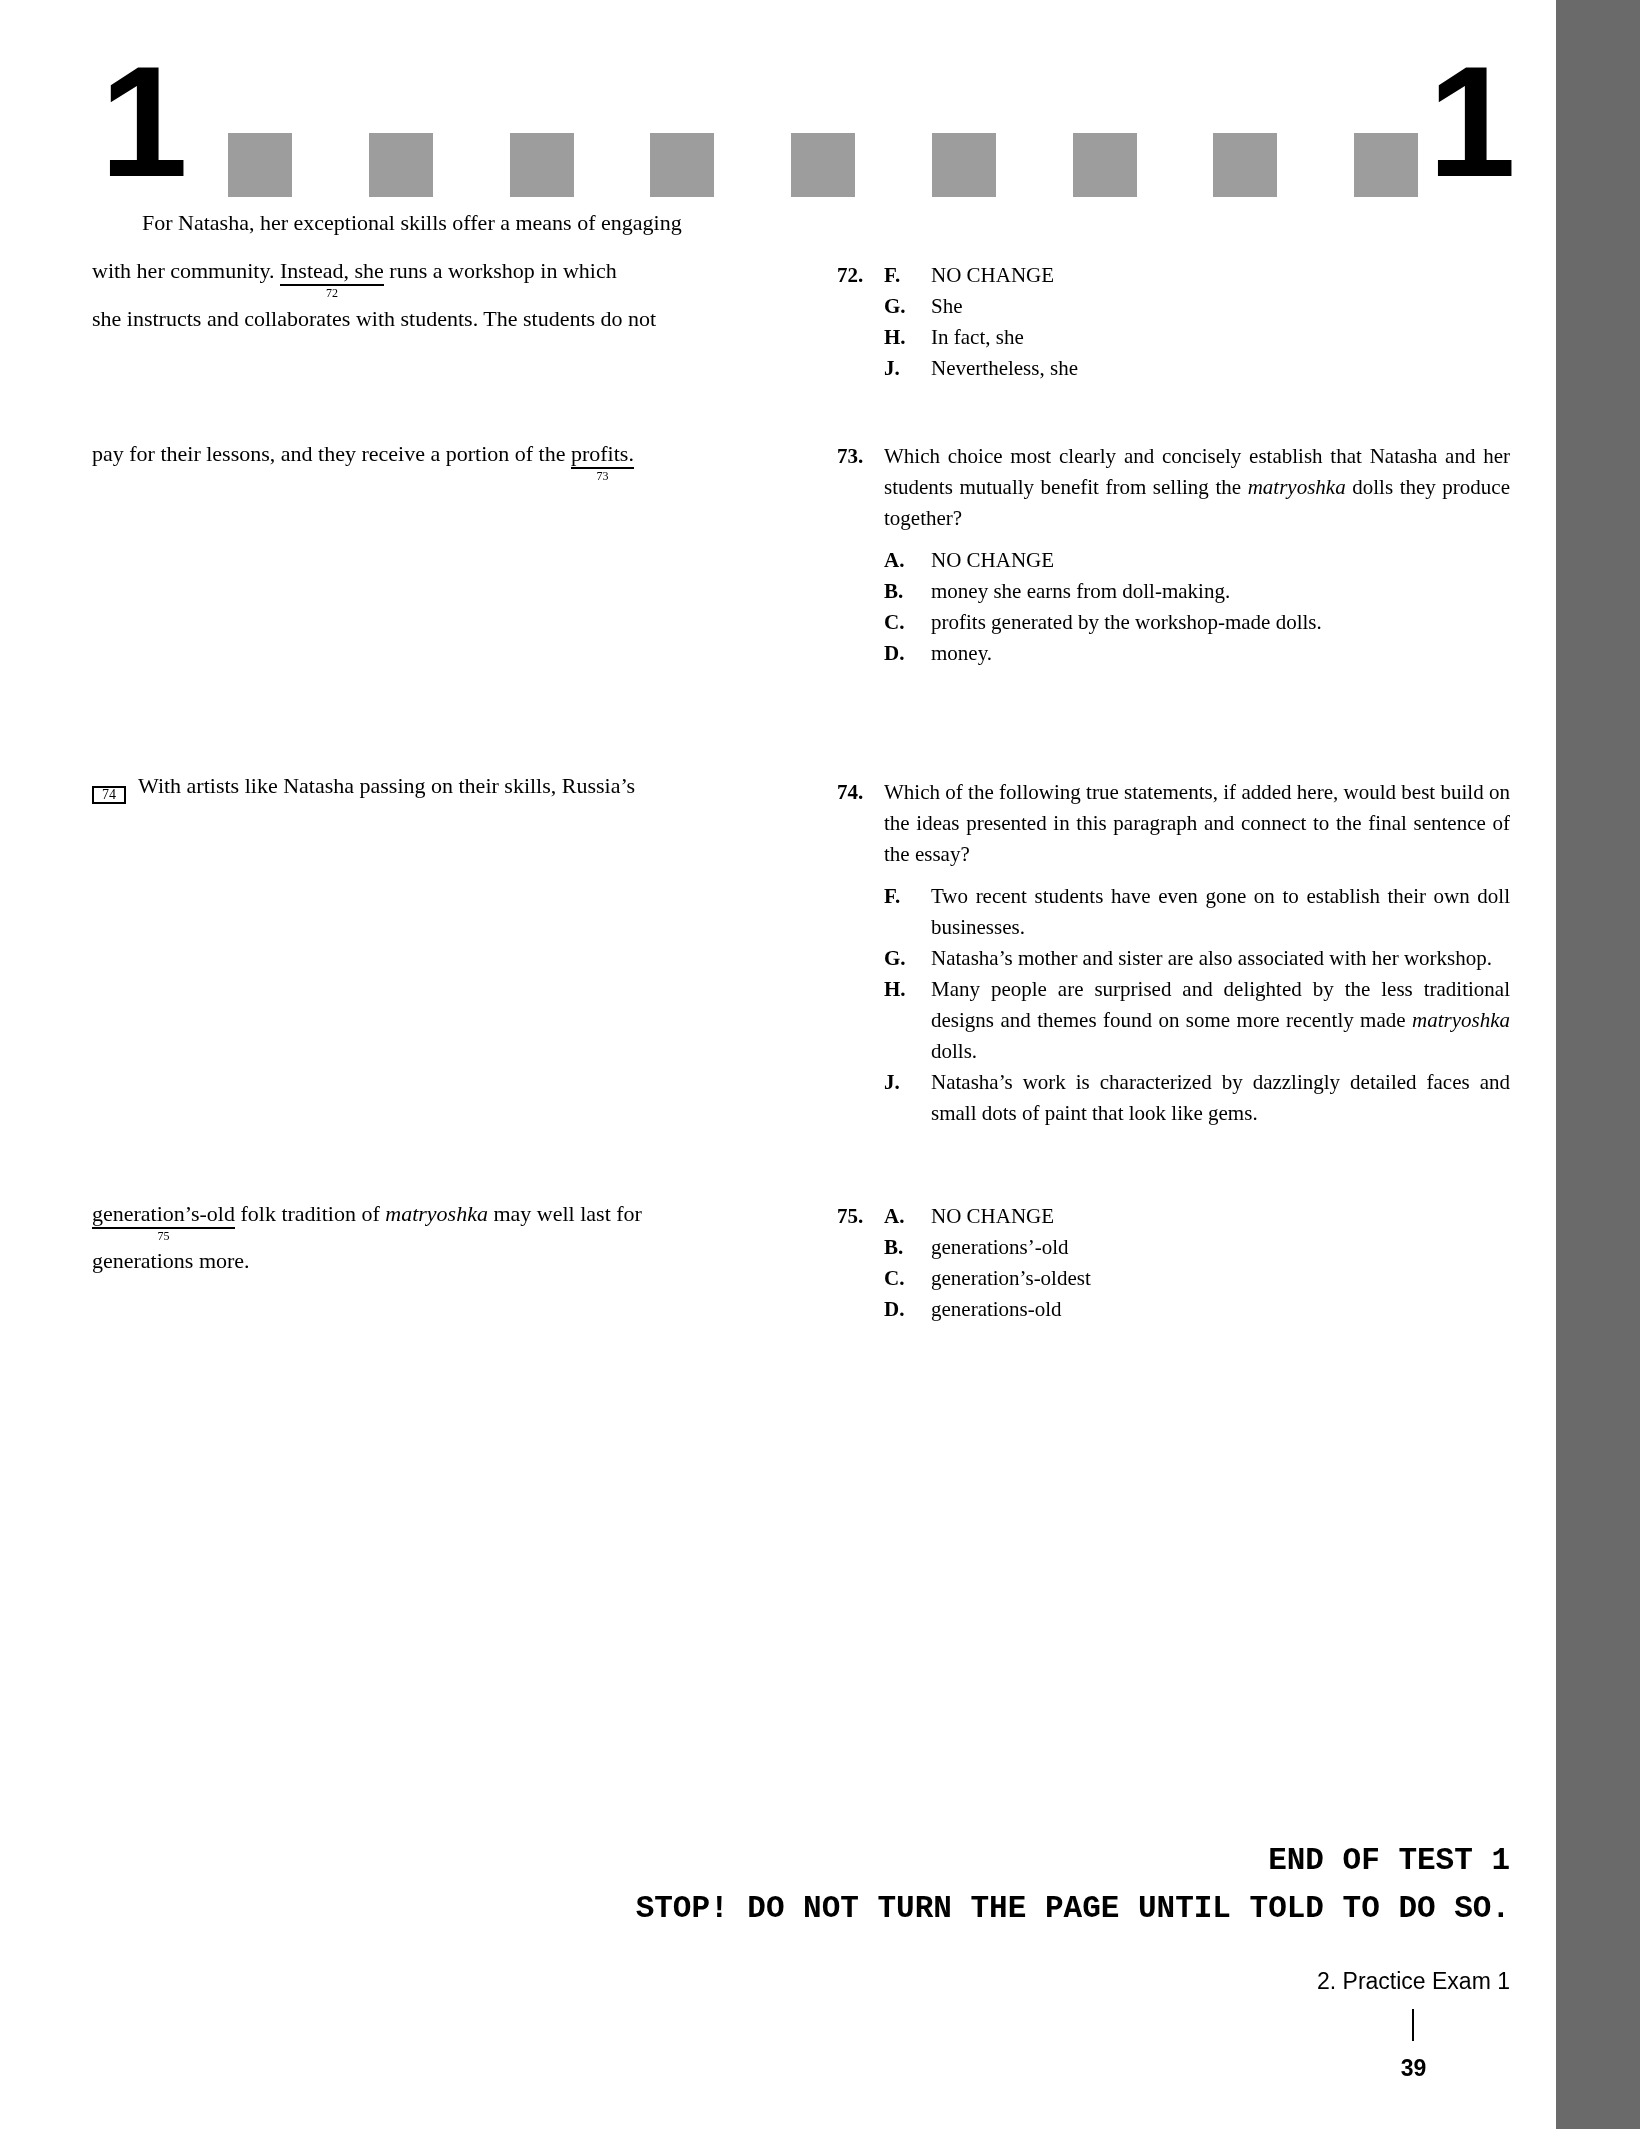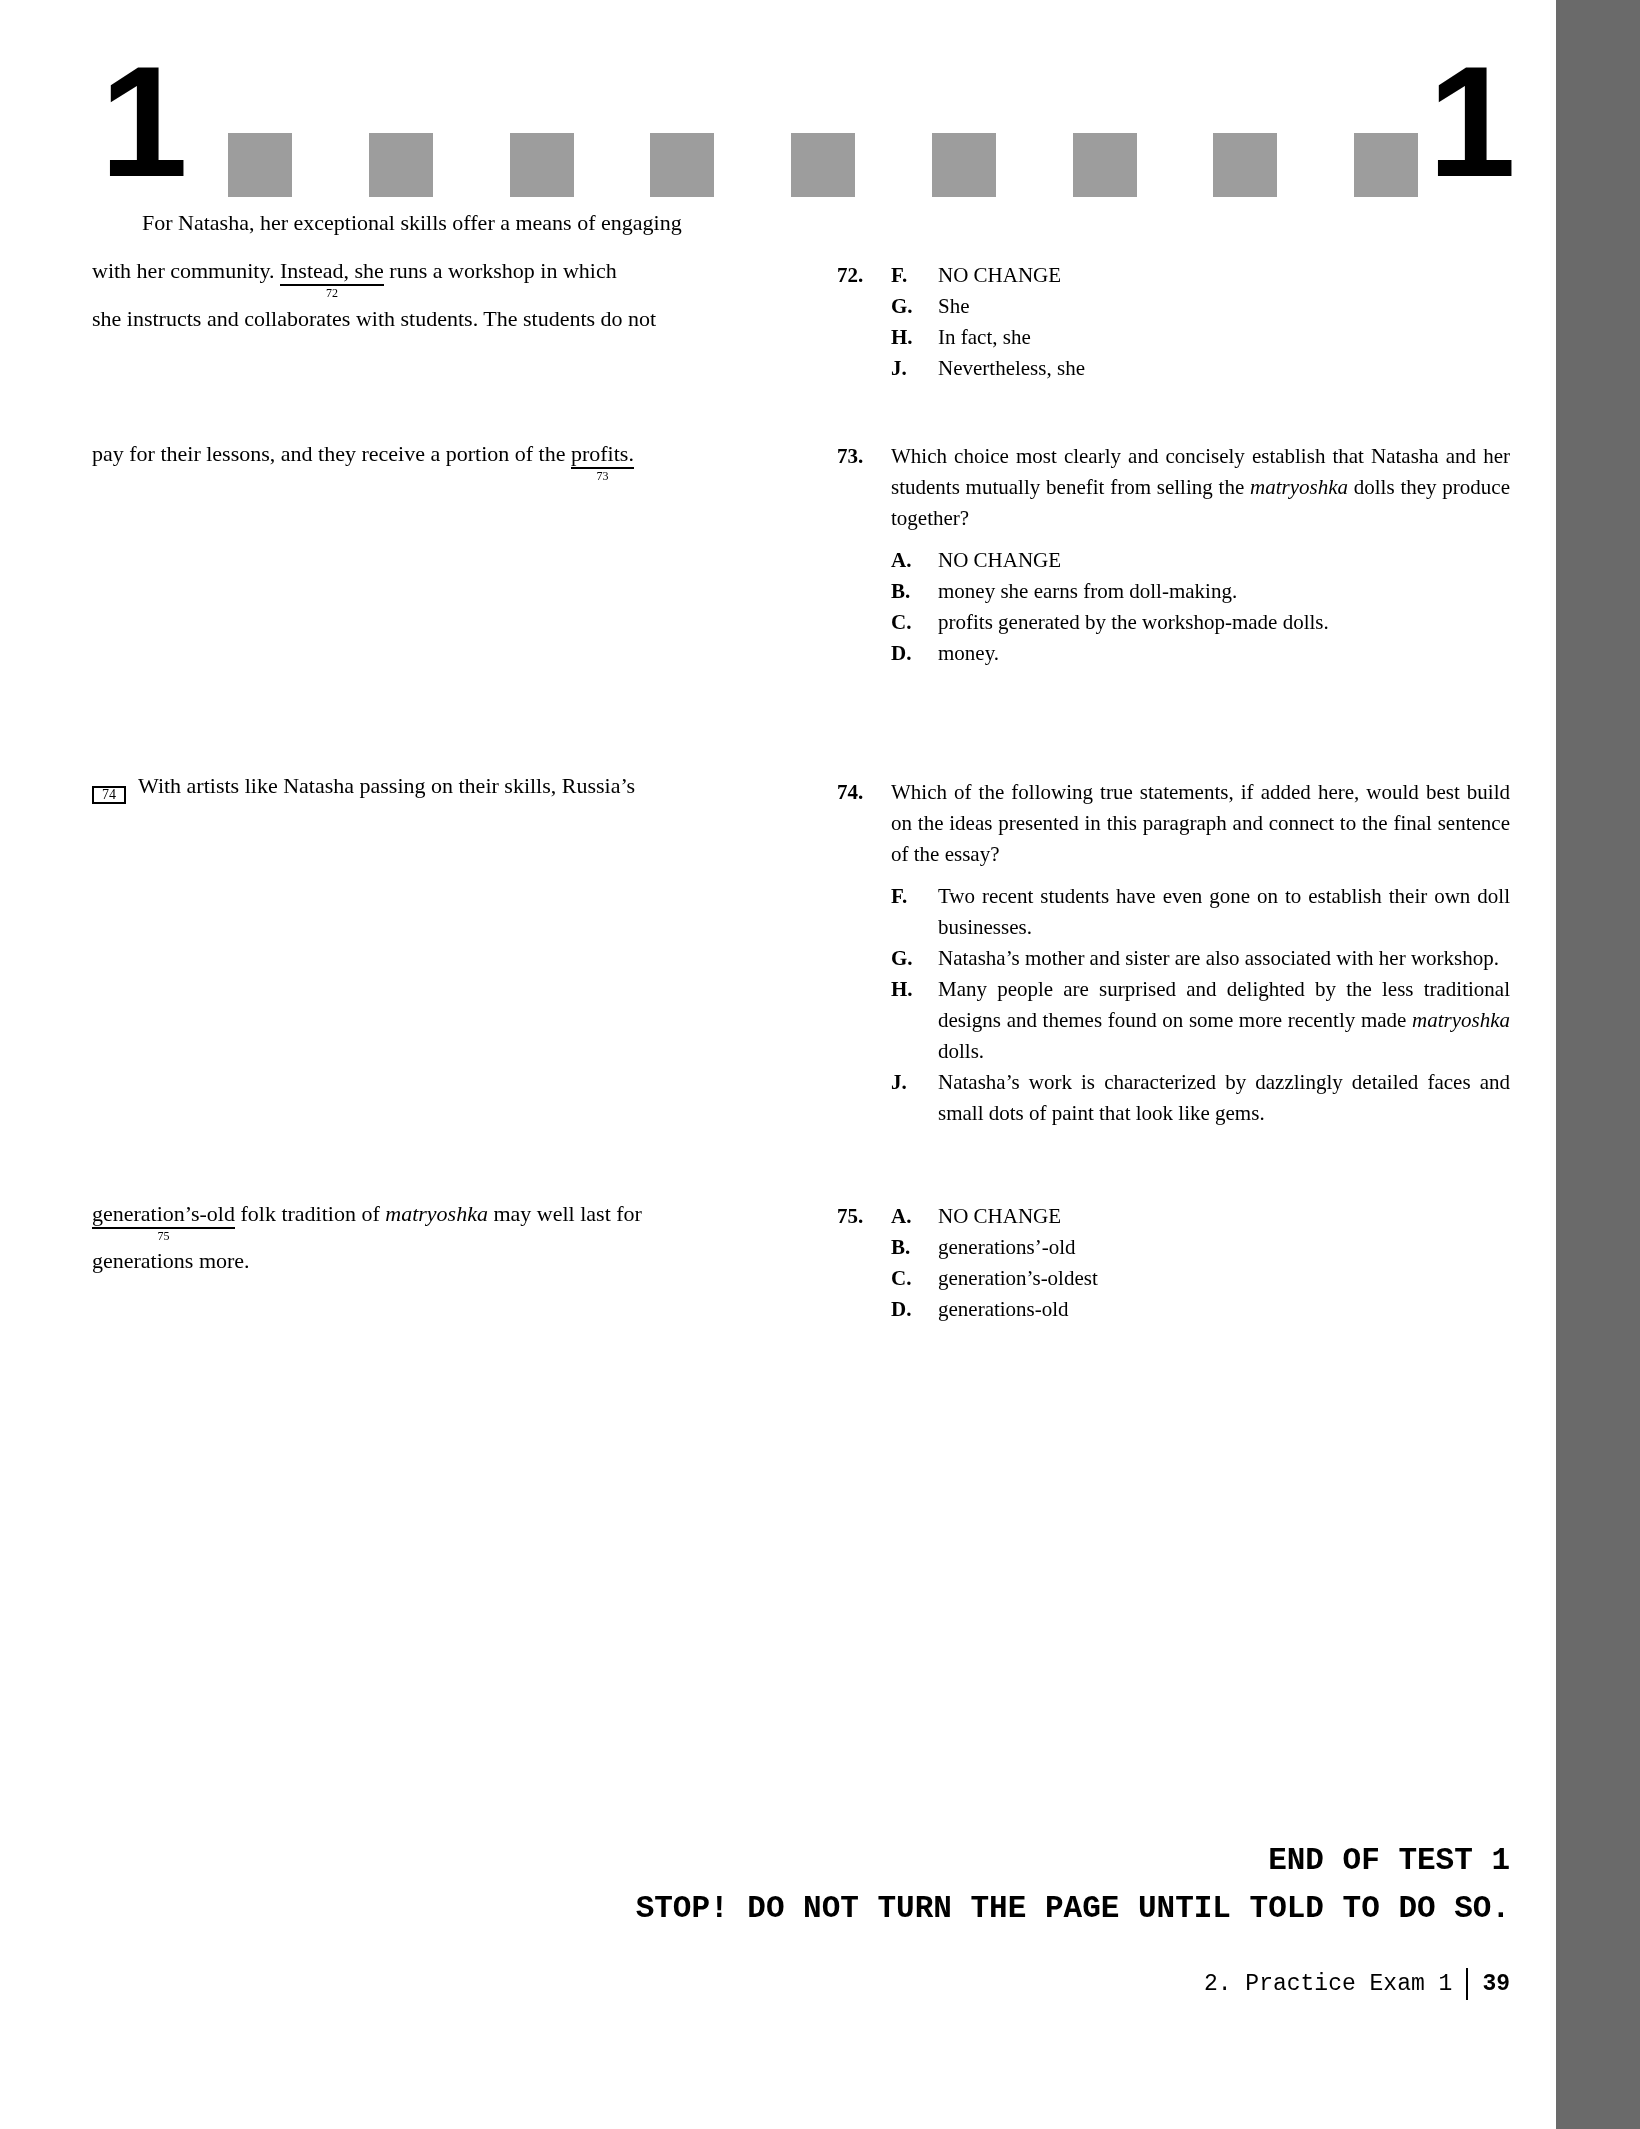--- a/index.html
+++ b/index.html
@@ -79,21 +79,21 @@
   .it { font-style: italic; }
 
   
   .q {
     position: absolute;
     left: 837px;
     width: 673px;
     font-size: 21px;
     line-height: 31px;
   }
-  .qrow { display: flex; gap: 7px; }
+  .qrow { display: flex; }
   .qnum { width: 47px; flex: none; font-weight: bold; }
   .qbody { flex: 1; min-width: 0; }
   .stem { text-align: justify; }
   .choices { }
   .choices.after-stem { margin-top: 11px; }
   .choice { display: flex; }
   .cletter { width: 47px; flex: none; font-weight: bold; }
   .ctext { flex: 1; min-width: 0; text-align: justify; }
 
   
@@ -107,22 +107,23 @@
   }
   #end-of-test { top: 1843px; }
   #stop-line { top: 1891px; }
   .footer-row {
     position: absolute;
     right: 130px;
     top: 1968px;
     display: flex;
     align-items: center;
     gap: 14px;
-    font-family: Liberation Mono, monospace;
+    font-family: Liberation Sans, sans-serif;
     font-size: 23px;
+    flex-direction: column;
   }
   .footer-divider { width: 2px; height: 32px; background: #000; }
   .footer-pagenum { font-weight: bold; }
 </style>
 </head>
 <body>
 
 <div class="page">
 
   <div class="edge-bar"></div>

